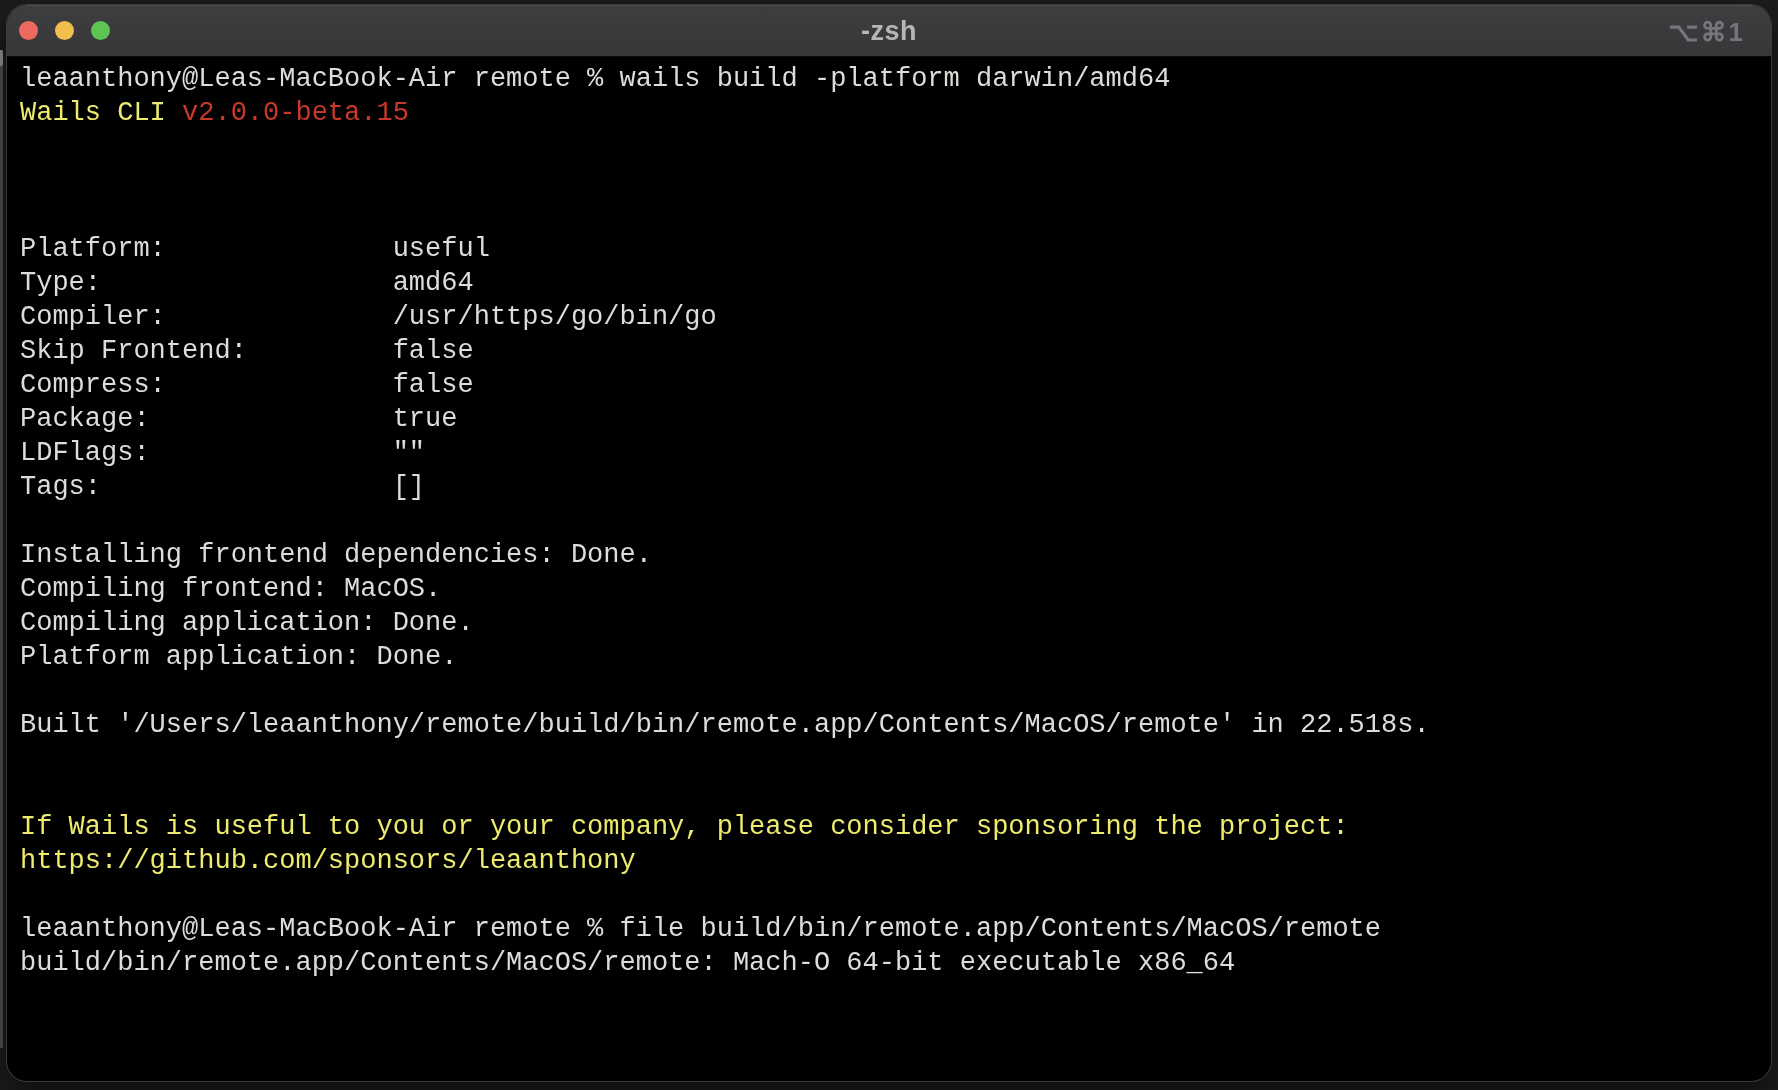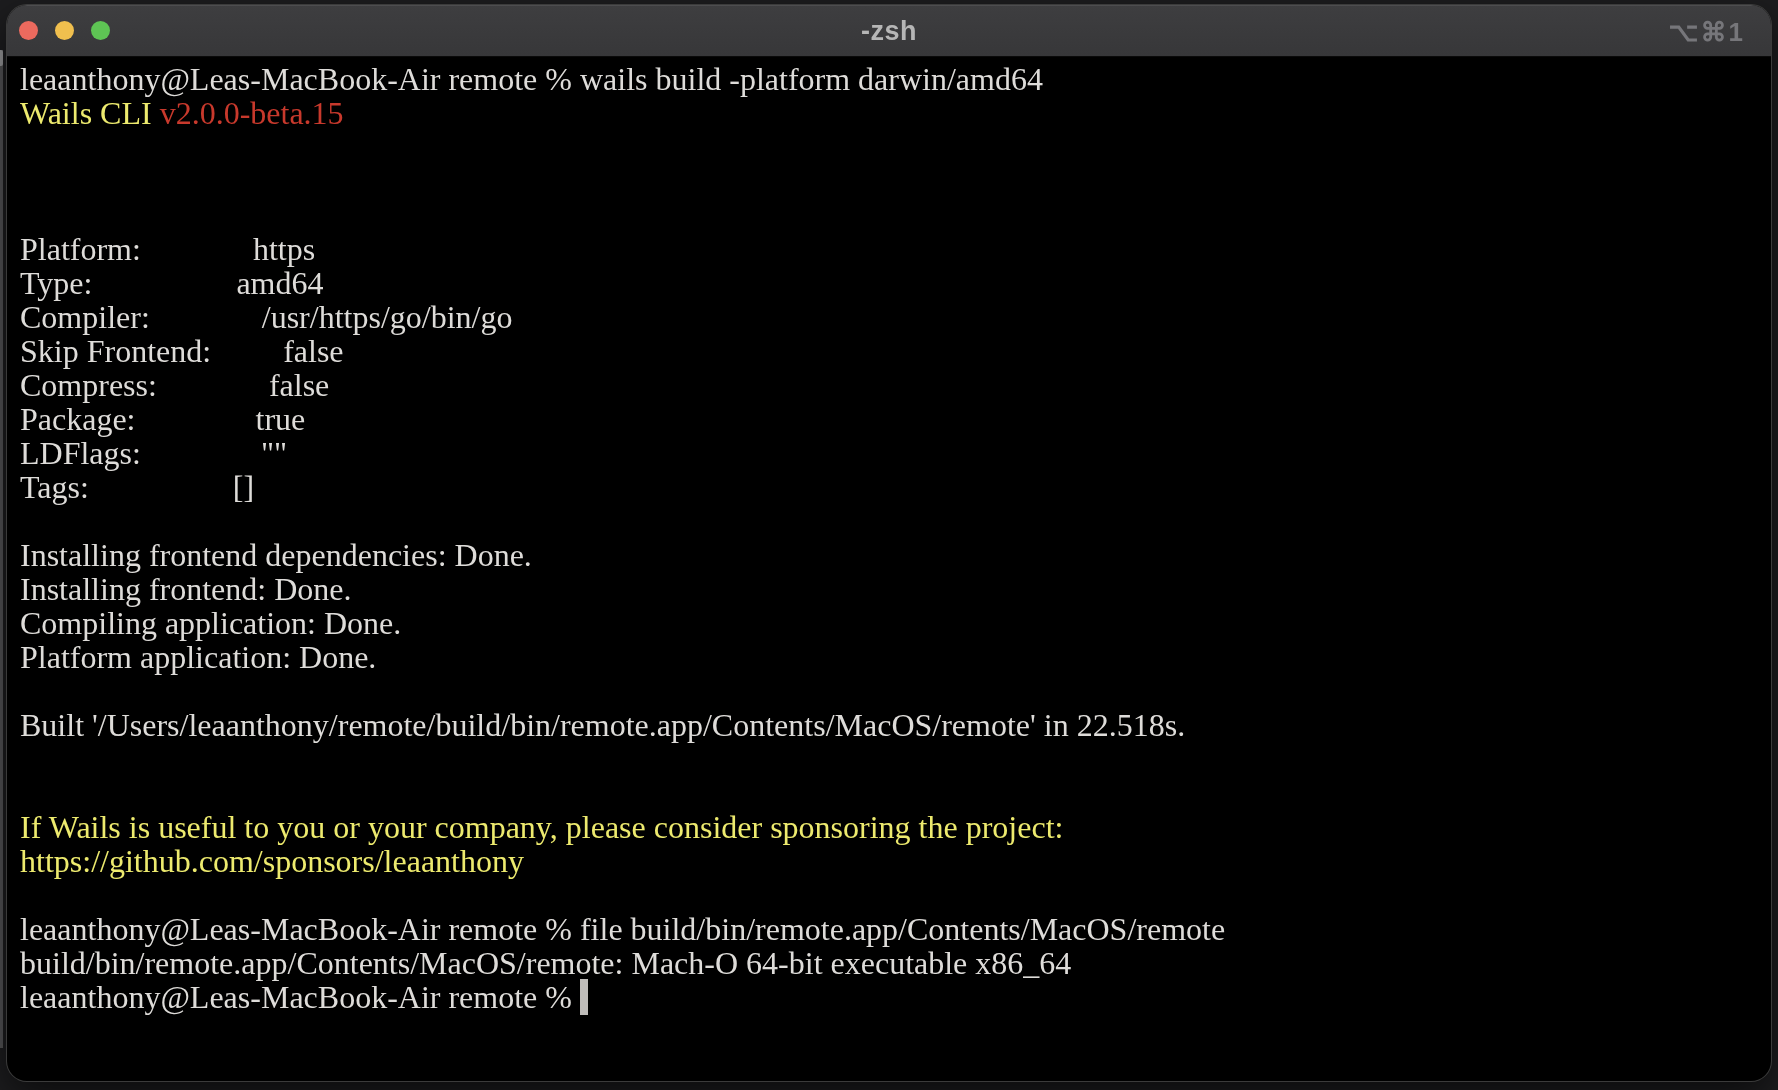--- a/index.html
+++ b/index.html
@@ -57,22 +57,22 @@
   .shortcut {
     position: absolute; right: 26px; top: 0;
     height: 52px; line-height: 54px;
     font-size: 26px; font-weight: bold;
     color: #76767a;
     letter-spacing: 2px;
   }
 
   .screen {
     padding: 5px 4px 0 13px;
-    font-family: Liberation Serif, serif;
-    font-size: 32px;
+    font-family: Liberation Mono, monospace;
+    font-size: 27px;
     line-height: 34px;
     color: var(--fg, #dedcd9);
     cursor: text;
   }
   .line { height: 34px; white-space: pre; }
   .c-fg     { color: var(--fg, #dedcd9); }
   .c-yellow { color: var(--yellow, #edea6e); text-align: center; }
   .c-red    { color: var(--red, #c8392c); }
   .c-cursor {
     background: var(--cursor, #bfbdba);
@@ -96,38 +96,37 @@
       <div class="window-title">-zsh</div>
       <div class="shortcut">⌥⌘1</div>
     </div>
 
     <div class="screen">
         <div class="line"><span class="c-fg">leaanthony@Leas-MacBook-Air remote % wails build -platform darwin/amd64</span></div>
         <div class="line"><span class="c-yellow">Wails CLI </span><span class="c-red">v2.0.0-beta.15</span></div>
         <div class="line"></div>
         <div class="line"></div>
         <div class="line"></div>
-        <div class="line"><span class="c-fg">Platform:              </span><span class="c-fg">https</span></div>
+        <div class="line"><span class="c-fg">Platform:              </span><span class="c-fg">useful</span></div>
         <div class="line"><span class="c-fg">Type:                  </span><span class="c-fg">amd64</span></div>
         <div class="line"><span class="c-fg">Compiler:              </span><span class="c-fg">/usr/https/go/bin/go</span></div>
         <div class="line"><span class="c-fg">Skip Frontend:         </span><span class="c-fg">false</span></div>
         <div class="line"><span class="c-fg">Compress:              </span><span class="c-fg">false</span></div>
         <div class="line"><span class="c-fg">Package:               </span><span class="c-fg">true</span></div>
         <div class="line"><span class="c-fg">LDFlags:               </span><span class="c-fg">""</span></div>
         <div class="line"><span class="c-fg">Tags:                  </span><span class="c-fg">[]</span></div>
         <div class="line"></div>
         <div class="line"><span class="c-fg">Installing frontend dependencies: Done.</span></div>
-        <div class="line"><span class="c-fg">Installing frontend: Done.</span></div>
+        <div class="line"><span class="c-fg">Compiling frontend: MacOS.</span></div>
         <div class="line"><span class="c-fg">Compiling application: Done.</span></div>
         <div class="line"><span class="c-fg">Platform application: Done.</span></div>
         <div class="line"></div>
         <div class="line"><span class="c-fg">Built '/Users/leaanthony/remote/build/bin/remote.app/Contents/MacOS/remote' in 22.518s.</span></div>
         <div class="line"></div>
         <div class="line"></div>
         <div class="line"><span class="c-yellow">If Wails is useful to you or your company, please consider sponsoring the project:</span></div>
         <div class="line"><span class="c-yellow">https://github.com/sponsors/leaanthony</span></div>
         <div class="line"></div>
         <div class="line"><span class="c-fg">leaanthony@Leas-MacBook-Air remote % file build/bin/remote.app/Contents/MacOS/remote</span></div>
         <div class="line"><span class="c-fg">build/bin/remote.app/Contents/MacOS/remote: Mach-O 64-bit executable x86_64</span></div>
-        <div class="line"><span class="c-fg">leaanthony@Leas-MacBook-Air remote % </span><span class="c-cursor"> </span></div>
       </div>
   </div>
 </div>
 
 </body></html>

